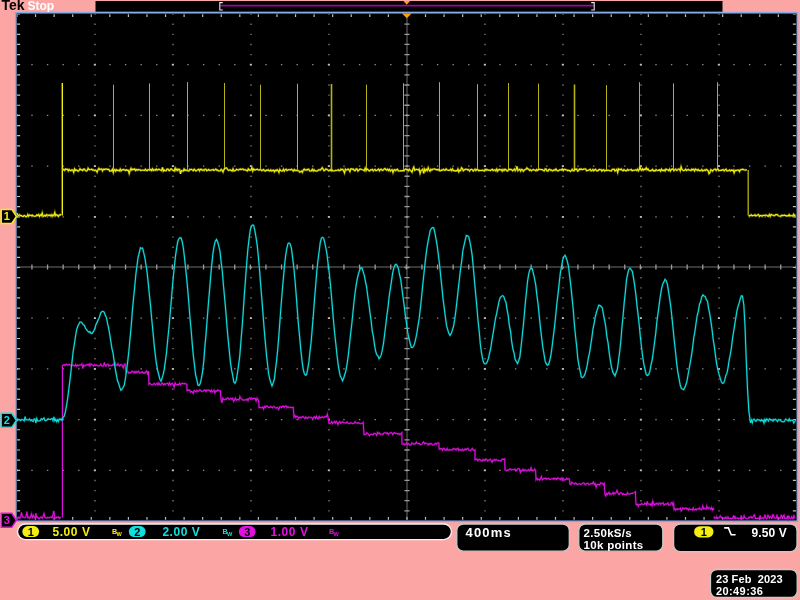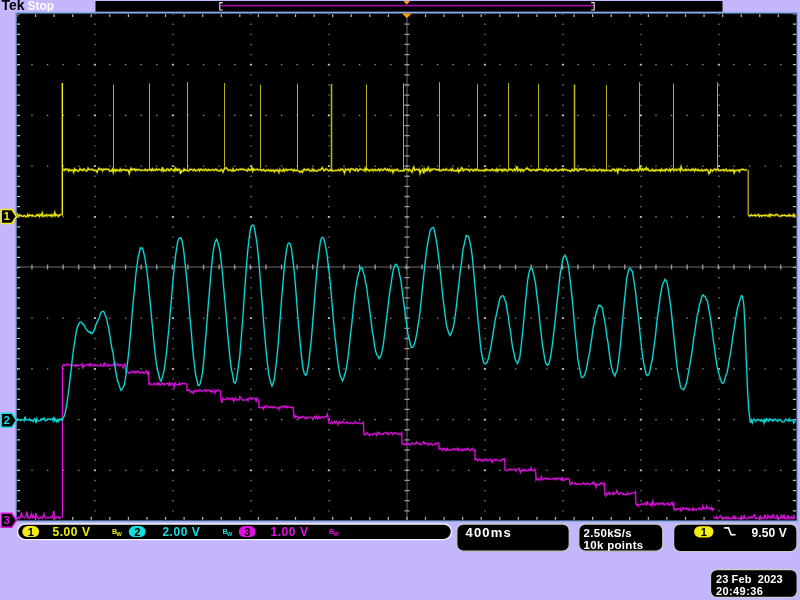--- a/index.html
+++ b/index.html
@@ -1,15 +1,15 @@
 <!DOCTYPE html>
 <html><head><meta charset="utf-8"><title>scope</title>
 <style>
 html,body{margin:0;padding:0;}
-#scope{position:relative;width:800px;height:600px;background:#c4b5fd;overflow:hidden;}
+#scope{position:relative;width:800px;height:600px;background:#fca5a5;overflow:hidden;}
 text{font-family:"Liberation Sans",sans-serif;}
 </style></head>
 <body>
 <div id="scope">
 <svg width="800" height="600" viewBox="0 0 800 600" xmlns="http://www.w3.org/2000/svg" shape-rendering="auto">
 <rect x="95.5" y="1" width="627" height="10.8" fill="#000"></rect>
 <text x="1.5" y="10.3" font-family="Liberation Serif" font-size="14" font-weight="bold" fill="#000000">Tek</text>
 <text x="27.5" y="10" font-size="12" font-weight="bold" fill="#ffffff">Stop</text>
 <line x1="220.3" y1="5.7" x2="593.7" y2="5.7" stroke="#9b0a9b" stroke-width="1.7"></line>
 <path d="M222.8,2.6 h-3 v7.4 h3" fill="none" stroke="#e8e8e8" stroke-width="1.1"></path>

